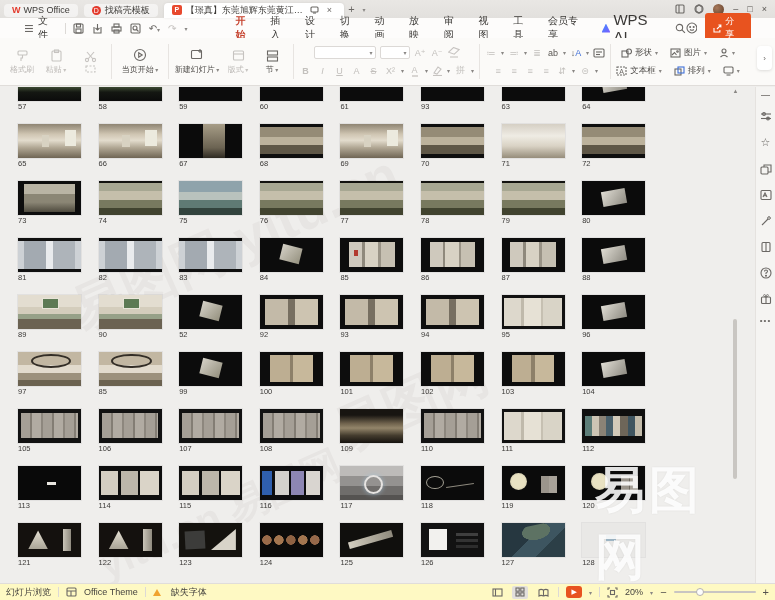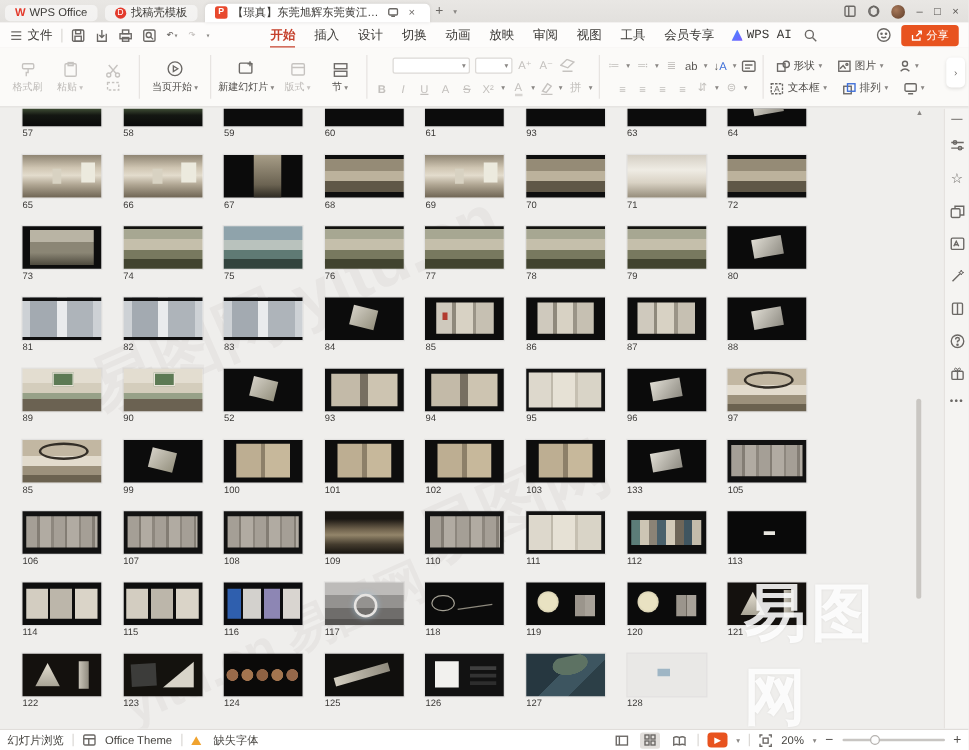--- a/index.html
+++ b/index.html
@@ -15,29 +15,29 @@
   .wlogo { color:#e33a2c; font-weight:bold; font-size:9px; letter-spacing:-1px; }
   .docred { width:9px; height:9px; border-radius:50%; background:#e33a2c; color:#fff; font-size:7px; line-height:9px; text-align:center; }
   .pptico { width:10px; height:10px; border-radius:2px; background:#e8492e; color:#fff; font-size:7px; font-weight:bold; line-height:10px; text-align:center; }
   .tab .ttext { overflow:hidden; text-overflow:ellipsis; max-width:120px; }
   .tbtn { font-size:9px; color:#6b6865; padding:0 4px; }
   .tb-right { margin-left:auto; display:flex; align-items:center; gap:9px; padding-right:4px; }
   .winctl { font-size:9px; color:#55524f; }
   .avatar { width:11px; height:11px; border-radius:50%; background:radial-gradient(circle at 35% 35%,#a8795a,#5e3c28); }
 
   
-  .menubar { height:20px; background:#fdfcfb; display:flex; align-items:center; padding:0 8px; font-size:10px;font-family:Liberation Mono, monospace; }
+  .menubar { height:20px; background:#fdfcfb; display:flex; align-items:center; padding:0 24px; font-size:10px; }
   .mb-file { display:flex; align-items:center; gap:4px; color:#3c3a37; }
   .mdiv { width:1px; height:11px; background:#dcd9d6; margin:0 7px; }
   .qat { display:flex; align-items:center; gap:8px; color:#6b6865; }
   .menus { display:flex; align-items:center; gap:15px; margin-left:48px; color:#3c3a37; }
   .menu-item { position:relative; cursor:default; }
   .menu-item.active { color:#c5402c; font-weight:bold; }
   .menu-item.active::after { content:''; position:absolute; left:0; right:0; bottom:-4px; height:2px; background:#c5402c; }
-  .wpsai { display:flex; align-items:center; gap:3px; margin-left:14px; font-size:10px; color:#3a3836; }
+  .wpsai { display:flex; align-items:center; gap:3px; margin-left:14px; font-size:15px; color:#3a3836; }
   .ai-tri { width:9px; height:9px; background:linear-gradient(135deg,#3f8cff,#7b5bff); clip-path:polygon(50% 0,100% 100%,0 100%); }
   .mb-right { margin-left:auto; display:flex; align-items:center; gap:8px; }
   .share-btn { display:flex; align-items:center; gap:3px; background:#e8531f; color:#fff; font-size:9px; border-radius:3px; padding:2px 8px; }
 
   
   .ribbon { height:48px; background:#fbfaf8; border-bottom:1px solid #e0ddda; display:flex; align-items:stretch; padding:2px 2px 2px 6px; position:relative; }
   .vdiv { width:1px; background:#e7e4e1; margin:4px 5px; }
   .rgroup { display:flex; align-items:center; gap:2px; }
   .bigbtn { width:32px; display:flex; flex-direction:column; align-items:center; justify-content:center; gap:2px; font-size:8px; color:#4f4c49; }
   .bigbtn.dis { color:#bdbab7; }
@@ -146,21 +146,21 @@
   .vscroll .up { font-size:6px; color:#8a8784; text-align:center; line-height:8px; }
   .vscroll .vthumb { position:absolute; left:2px; top:232px; width:4px; height:160px; border-radius:2px; background:#c9c6c2; }
 
   
   .rail { position:absolute; right:0; top:87px; bottom:17px; width:20px; background:#f5f4f2; border-left:1px solid #e5e2df; display:flex; flex-direction:column; align-items:center; padding-top:8px; gap:14px; }
   .rail .dash { width:9px; height:1px; background:#8a8784; }
   .rail svg { display:block; }
   .rail .dots { font-size:8px; color:#6b6865; letter-spacing:1px; line-height:4px; }
 
   
-  .statusbar { position:absolute; left:0; right:0; bottom:0; height:17px; background:#ffffff; border-top:1px solid #e0ddda; display:flex; align-items:center; font-size:9px; color:#45433f; padding:0 6px; }
+  .statusbar { position:absolute; left:0; right:0; bottom:0; height:17px; background:#fef9c3; border-top:1px solid #e0ddda; display:flex; align-items:center; font-size:9px; color:#45433f; padding:0 6px; }
   .sb-left { display:flex; align-items:center; gap:7px; }
   .sb-sep { width:1px; height:10px; background:#dcd9d6; }
   .warn-tri { width:0; height:0; border-left:4px solid transparent; border-right:4px solid transparent; border-bottom:7px solid #f0a32f; display:inline-block; margin-right:3px; }
   .sb-right { margin-left:auto; display:flex; align-items:center; gap:7px; }
   .viewbtn { display:flex; align-items:center; justify-content:center; width:16px; height:13px; border-radius:2px; }
   .viewbtn.on { background:#e2dfdc; }
   .playpill { width:16px; height:12px; background:#e8531f; border-radius:3px; color:#fff; font-size:7px; display:flex; align-items:center; justify-content:center; }
   .ztrack { position:relative; width:82px; height:2px; background:#c8c5c2; border-radius:1px; }
   .zknob { position:absolute; left:22px; top:-3px; width:8px; height:8px; background:#fdfdfd; border:1px solid #b5b2af; border-radius:50%; }
   .pm { font-size:11px; color:#55524f; line-height:10px; }
@@ -603,20 +603,24 @@
         <div class="slide-cell">
           <div class="thumb k-living"></div>
           <div class="snum">90</div>
         </div>
         <div class="slide-cell">
           <div class="thumb k-darkplan"></div>
           <div class="snum">52</div>
         </div>
         <div class="slide-cell">
           <div class="thumb k-closet"></div>
+          <div class="snum">92</div>
+        </div>
+        <div class="slide-cell">
+          <div class="thumb k-closet"></div>
           <div class="snum">93</div>
         </div>
         <div class="slide-cell">
           <div class="thumb k-closet"></div>
           <div class="snum">94</div>
         </div>
         <div class="slide-cell">
           <div class="thumb k-closetlight"></div>
           <div class="snum">95</div>
         </div>
@@ -647,21 +651,21 @@
         <div class="slide-cell">
           <div class="thumb k-closettan"></div>
           <div class="snum">102</div>
         </div>
         <div class="slide-cell">
           <div class="thumb k-closettan"></div>
           <div class="snum">103</div>
         </div>
         <div class="slide-cell">
           <div class="thumb k-sketch"></div>
-          <div class="snum">133</div>
+          <div class="snum">104</div>
         </div>
         <div class="slide-cell">
           <div class="thumb k-wardrobe"></div>
           <div class="snum">105</div>
         </div>
         <div class="slide-cell">
           <div class="thumb k-wardrobe"></div>
           <div class="snum">106</div>
         </div>
         <div class="slide-cell">

